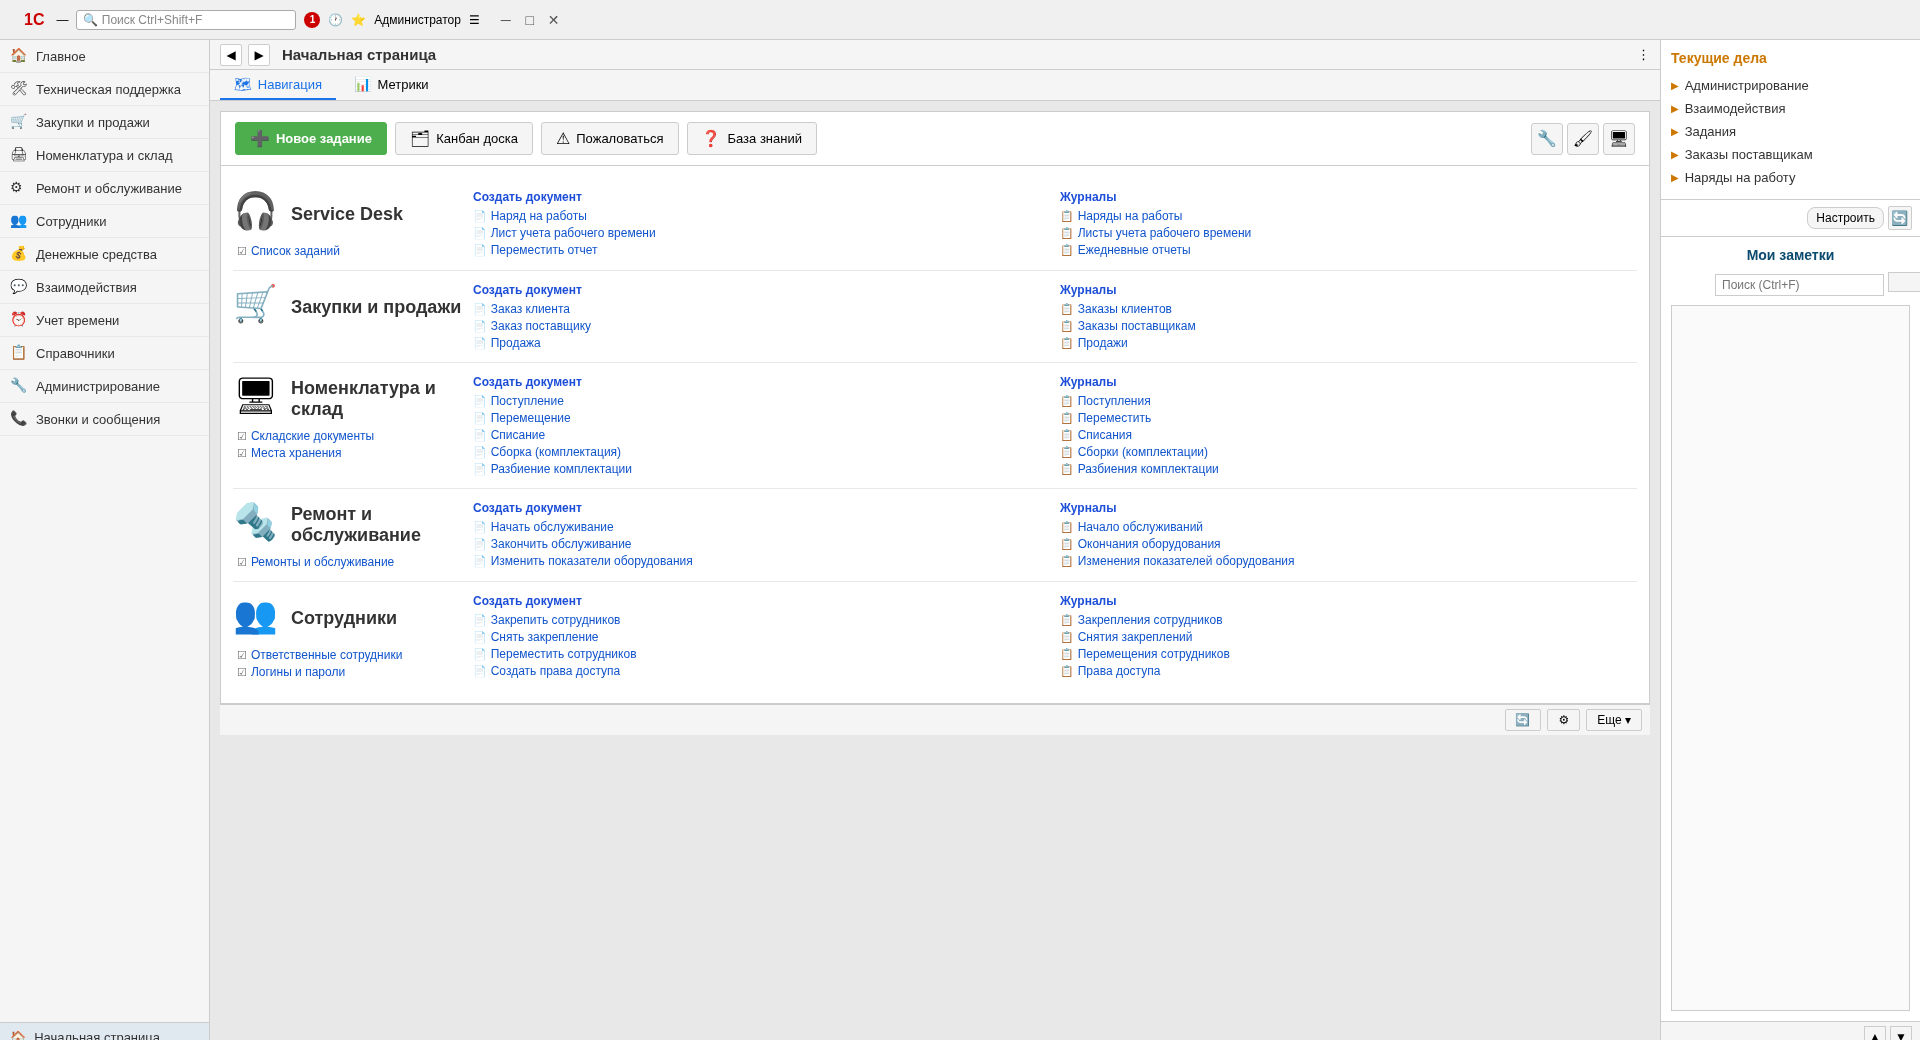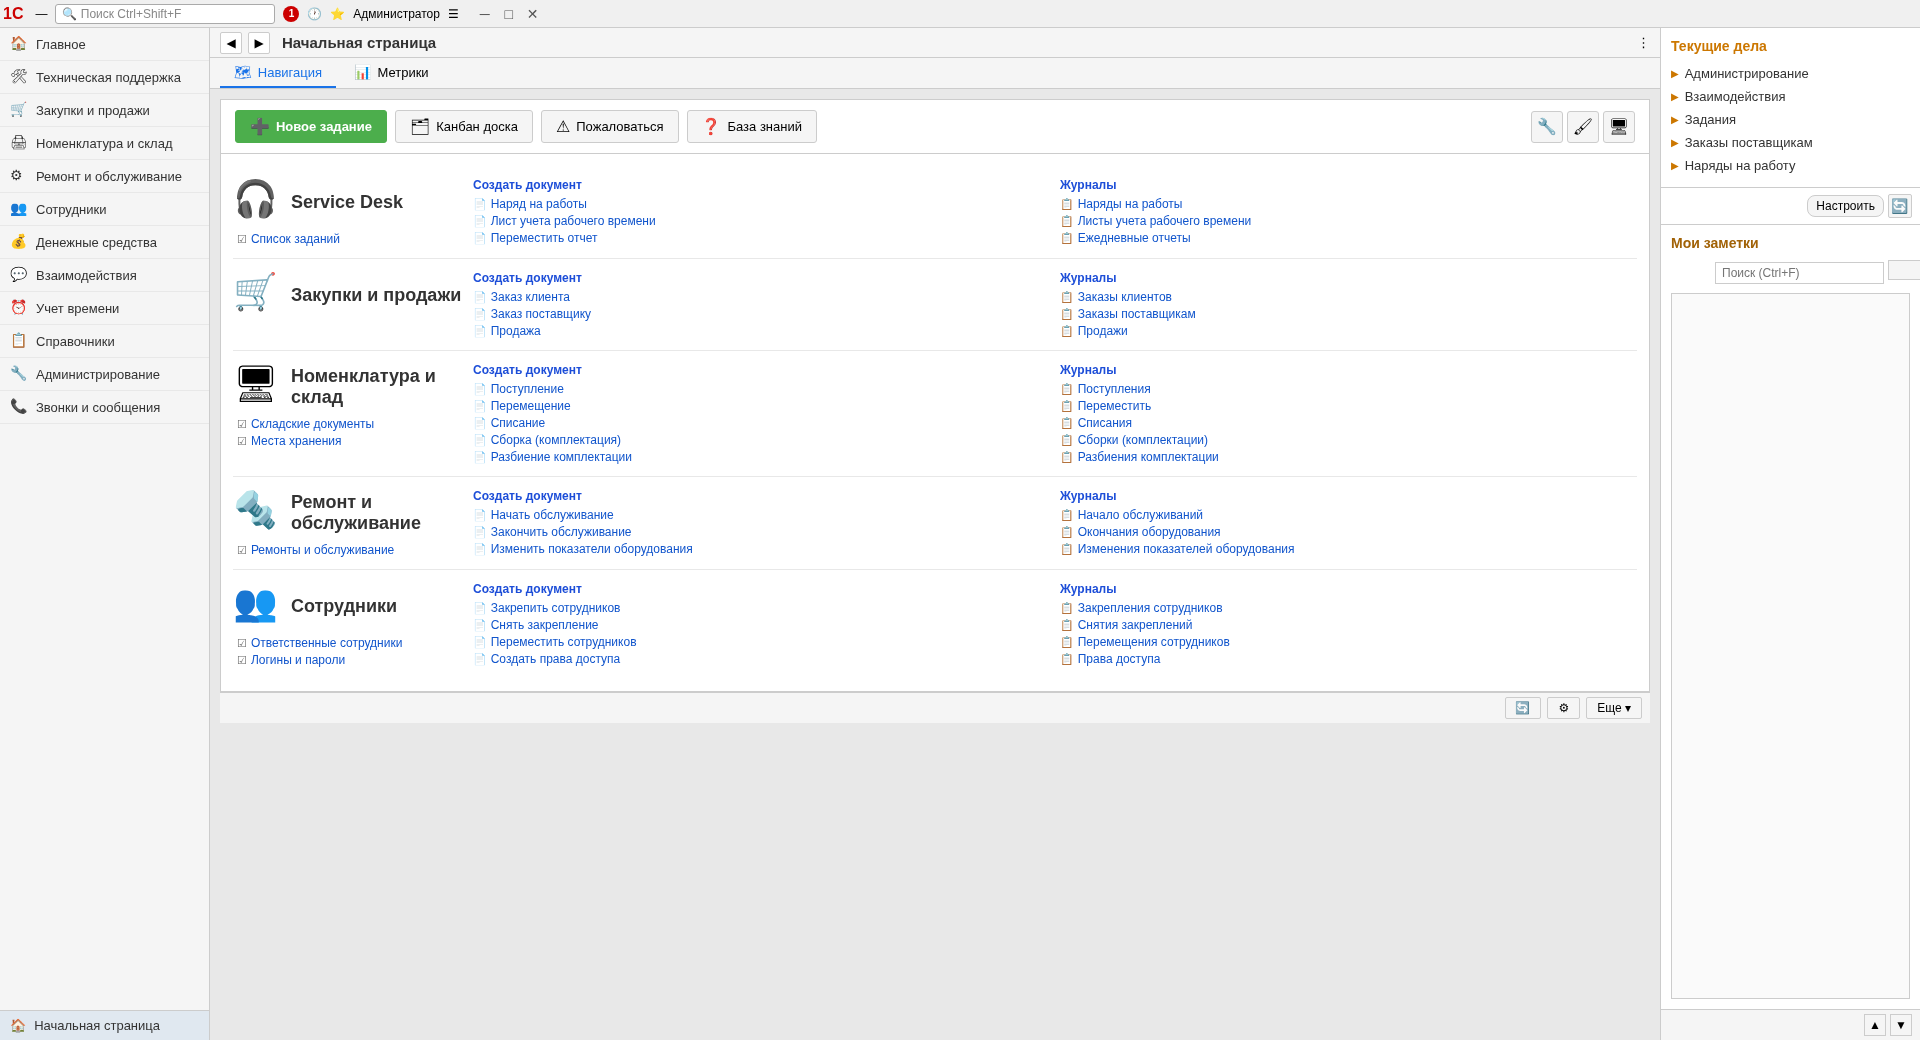--- a/index.html
+++ b/index.html
@@ -1,22 +1,22 @@
 <!DOCTYPE html>
 <html><head>
   <meta charset="utf-8">
   <style>
     * { margin: 0; padding: 0; box-sizing: border-box; }
     body { font-family: Arial, sans-serif; font-size: 13px; background: #d0d0d0; overflow: hidden; width: 1920px; height: 1040px; }
 
     
     #titlebar {
-      display: flex; align-items: center; height: 28px;
+      display: flex; align-items: center; height: 40px;
       background: #f0f0f0; border-bottom: 1px solid #ccc;
-      padding: 0 3px; gap: 8px; font-size: 12px;
+      padding: 0 24px; gap: 8px; font-size: 12px;
     }
     #titlebar .logo { color: #cc0000; font-weight: bold; font-size: 16px; margin-right: 4px; }
     #titlebar .title-text { flex: 1; font-size: 12px; color: #333; }
     #titlebar .search-bar {
       display: flex; align-items: center;
       background: white; border: 1px solid #aaa; border-radius: 3px;
       padding: 2px 6px; width: 220px; font-size: 12px; color: #888;
     }
     #titlebar .win-controls { display: flex; gap: 4px; margin-left: 8px; }
     #titlebar .win-controls span {
@@ -165,21 +165,21 @@
     .customize-btn {
       padding: 3px 8px; border: 1px solid #ccc; background: #f5f5f5;
       cursor: pointer; font-size: 12px; border-radius: 8px;
     }
     .refresh-btn {
       width: 24px; height: 24px; border: 1px solid #ccc; background: #f5f5f5;
       cursor: pointer; font-size: 14px; border-radius: 2px; display: flex; align-items: center; justify-content: center;
     }
 
     #notes-panel { padding: 10px; background: white; flex: 1; display: flex; flex-direction: column; }
-    #notes-panel h3 { color: #a16207; font-size: 14px; font-weight: bold; margin-bottom: 8px; }
+    #notes-panel h3 { color: #0c4a6e; font-size: 14px; font-weight: bold; margin-bottom: 8px; text-align: center; }
     .notes-search {
       display: flex; align-items: center; gap: 4px; margin-bottom: 6px; padding-left: 44px;
     }
     .notes-search input {
       flex: 1; padding: 3px 6px; border: 1px solid #ccc; font-size: 12px;
     }
     .notes-search .clear-btn {
       width: 20px; height: 20px; border: 1px solid #ccc; background: #f5f5f5;
       cursor: pointer; display: flex; align-items: center; justify-content: center; font-size: 11px;
     }

